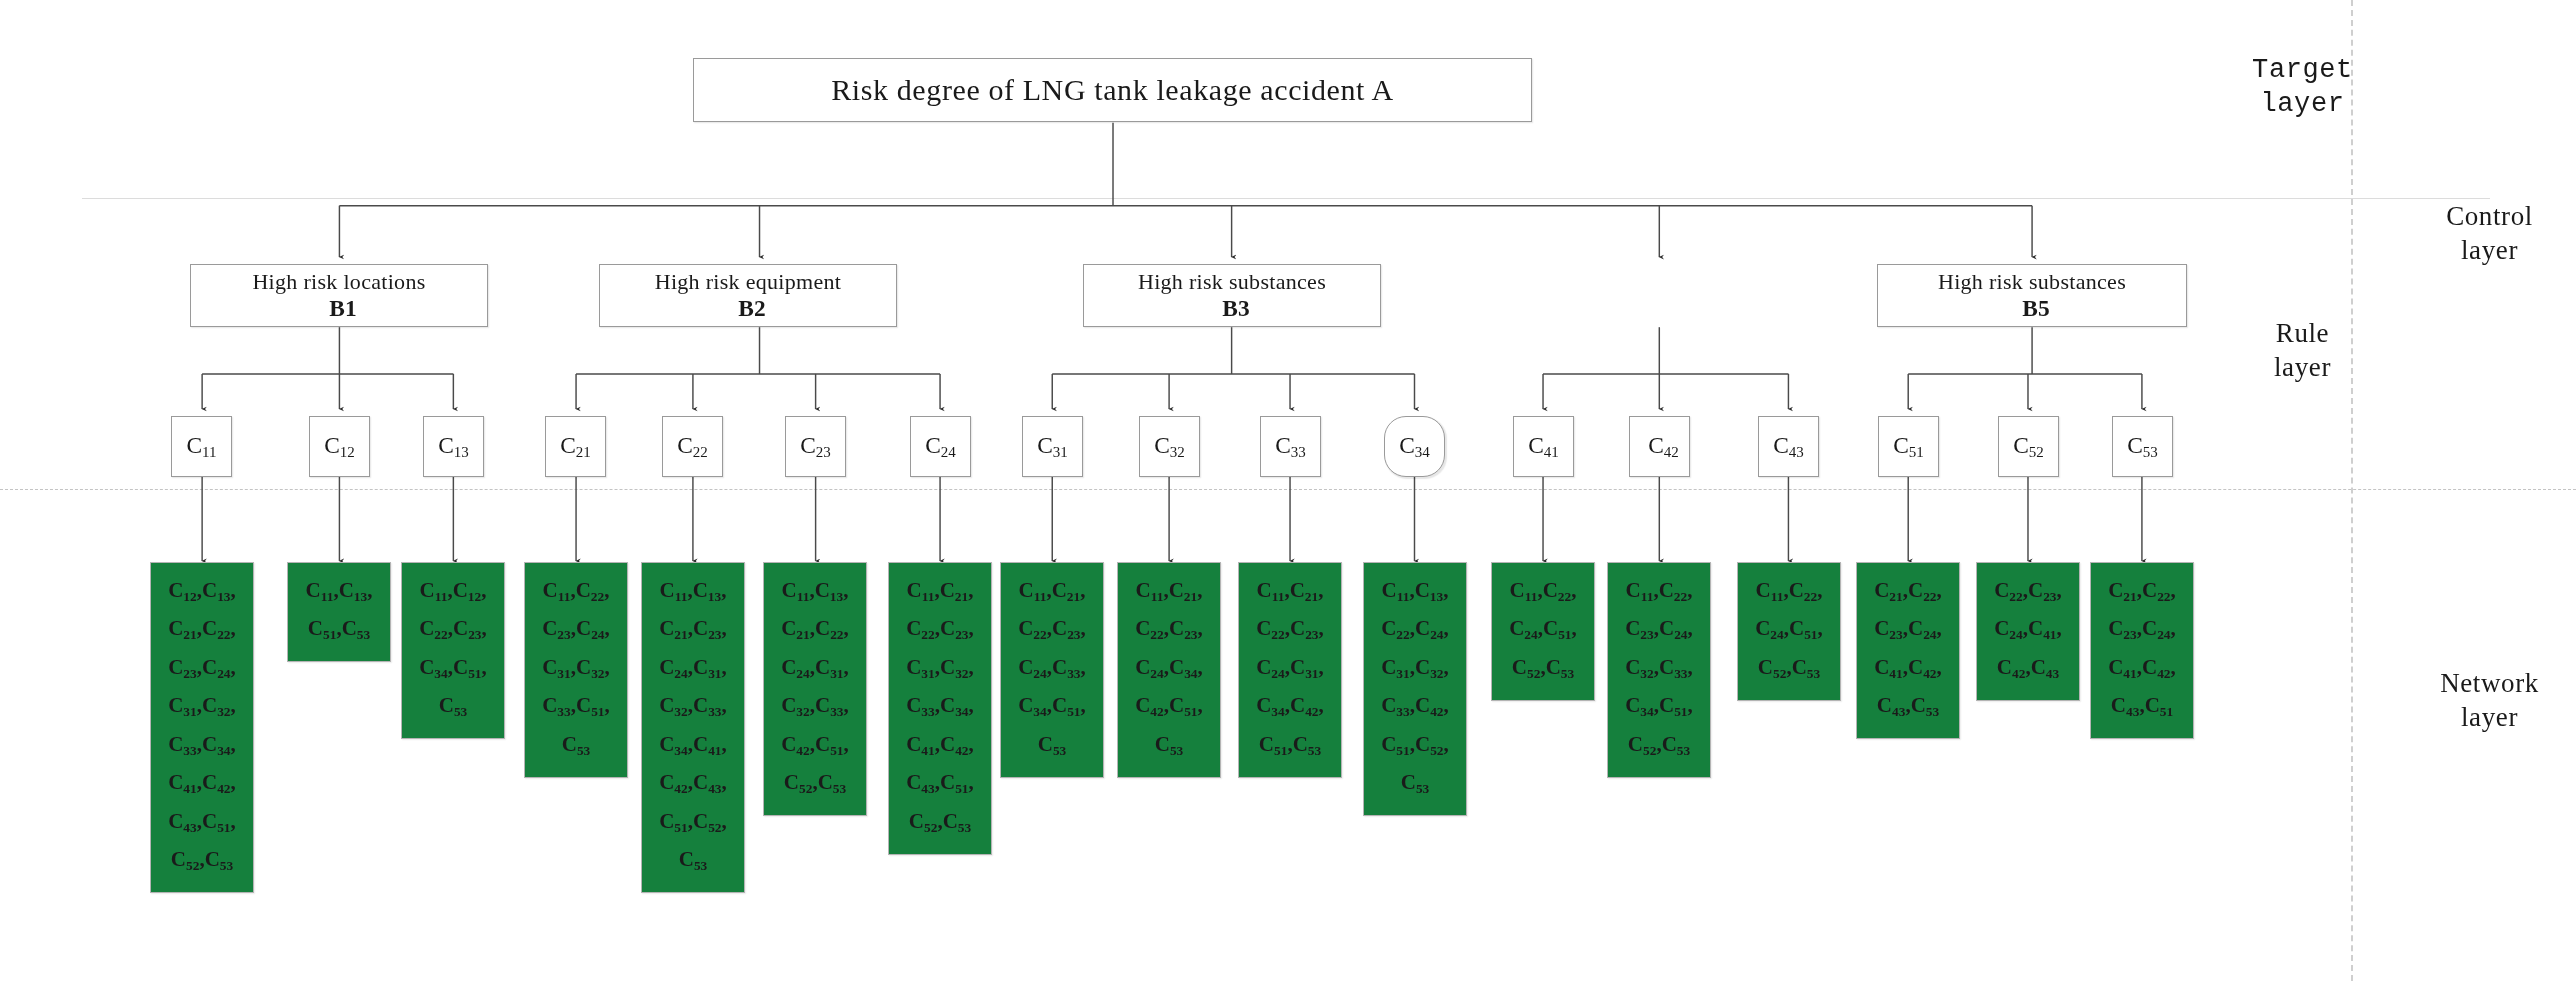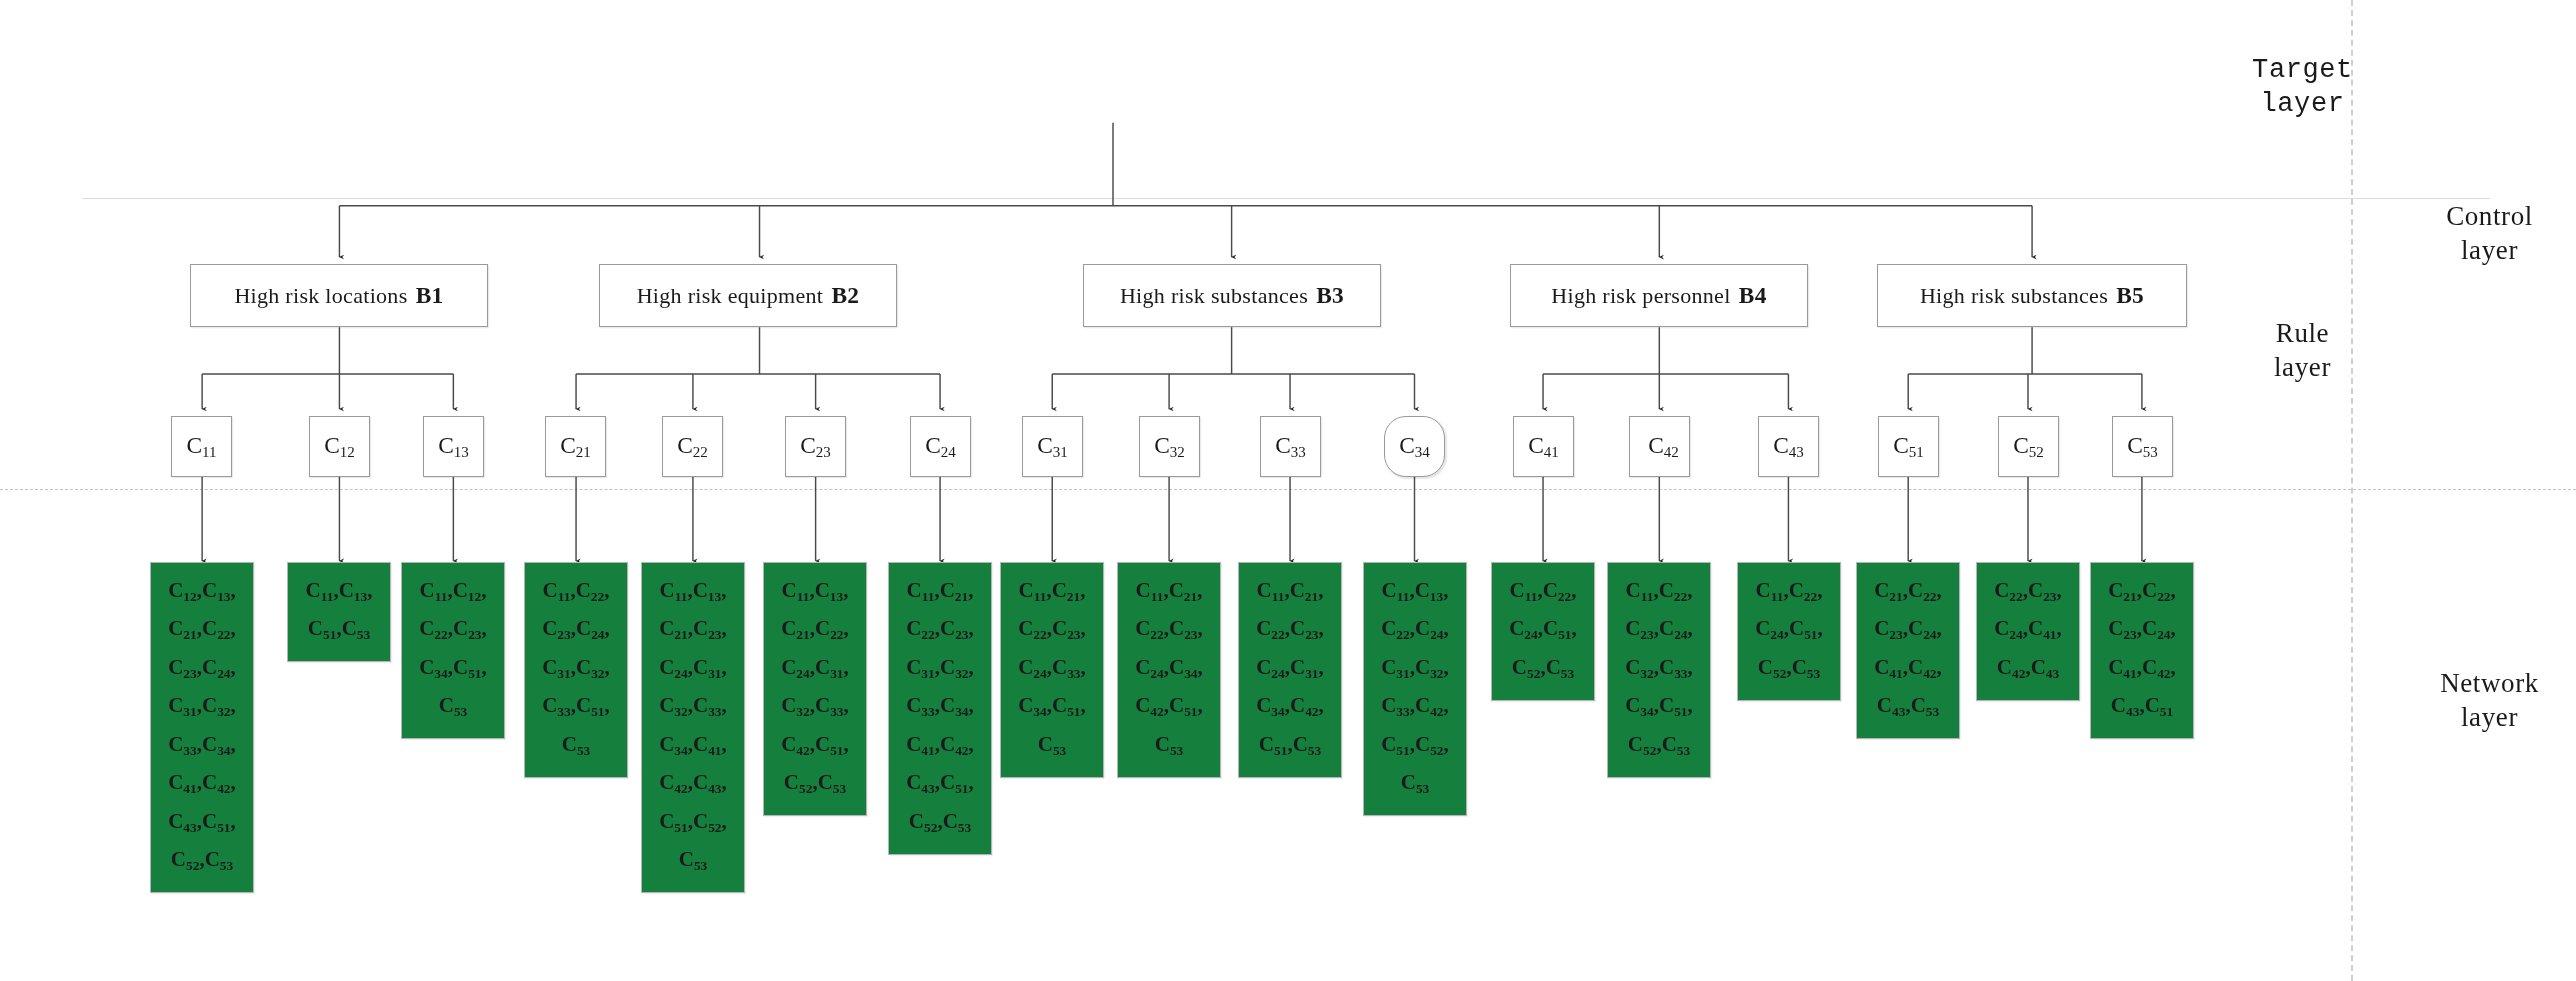--- a/index.html
+++ b/index.html
@@ -25,21 +25,21 @@
 
   
   #target-node{
     left:693px;top:58px;width:839px;height:64px;
     font-size:30px;letter-spacing:0.6px;
   }
 
   
   .b-node{
     top:264px;height:63px;
-    font-size:22px;letter-spacing:0.3px;
+    font-size:22px;letter-spacing:0.3px;flex-direction:column;
   }
   .b-node b{font-weight:bold;margin-left:8.2px;font-size:23.4px;}
 
   
   .c-node{
     top:416px;width:61px;height:61px;
     font-size:23.4px;
   }
   .c-node .sub{font-size:15px;vertical-align:-4.1px;letter-spacing:0px;}
 
@@ -158,36 +158,35 @@
       <path d="M2420,816 L2420,960" marker-end="url(#arw)"></path>
       <path d="M2640,816 L2640,960" marker-end="url(#arw)"></path>
       <path d="M2839,816 L2839,960" marker-end="url(#arw)"></path>
       <path d="M3060,816 L3060,960" marker-end="url(#arw)"></path>
       <path d="M3265,816 L3265,960" marker-end="url(#arw)"></path>
       <path d="M3470,816 L3470,960" marker-end="url(#arw)"></path>
       <path d="M3665,816 L3665,960" marker-end="url(#arw)"></path>
     </g>
   </svg>
 
+  <div class="box" id="target-node">
+    <span>Risk degree of LNG tank leakage accident A</span>
+  </div>
 
   <div class="box b-node" style="left:190px;width:298px;">
     <span>High risk locations</span>
       <b>B1</b>
   </div>
   <div class="box b-node" style="left:599px;width:298px;">
     <span>High risk equipment</span>
       <b>B2</b>
   </div>
   <div class="box b-node" style="left:1083px;width:298px;">
     <span>High risk substances</span>
       <b>B3</b>
-  </div>
-  <div class="box b-node" style="left:1510px;width:298px;">
-    <span>High risk personnel</span>
-      <b>B4</b>
   </div>
   <div class="box b-node" style="left:1877px;width:310px;">
     <span>High risk substances</span>
       <b>B5</b>
   </div>
 
   <div id="rule-nodes">
       <div class="box c-node" style="left: 171px;">
         <span>C<span class="sub">11</span></span>
       </div>

